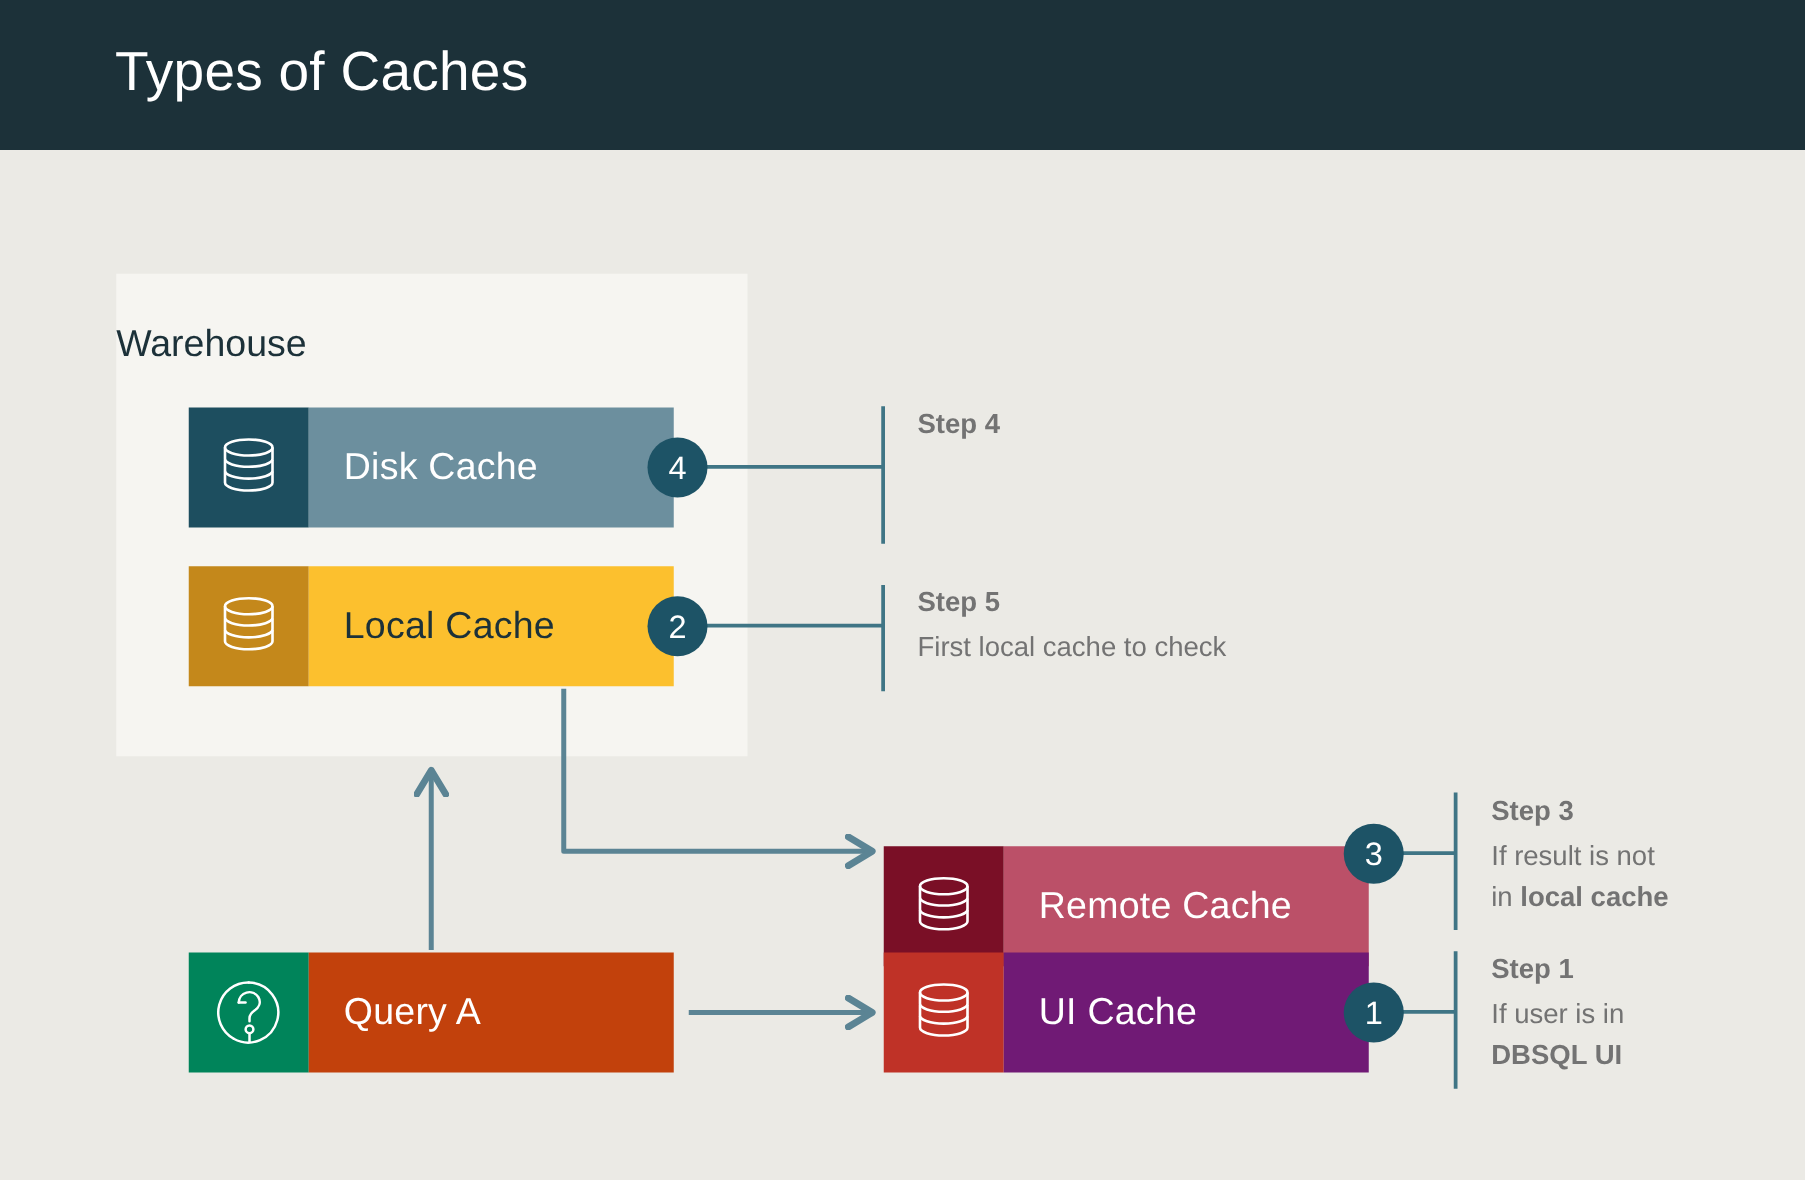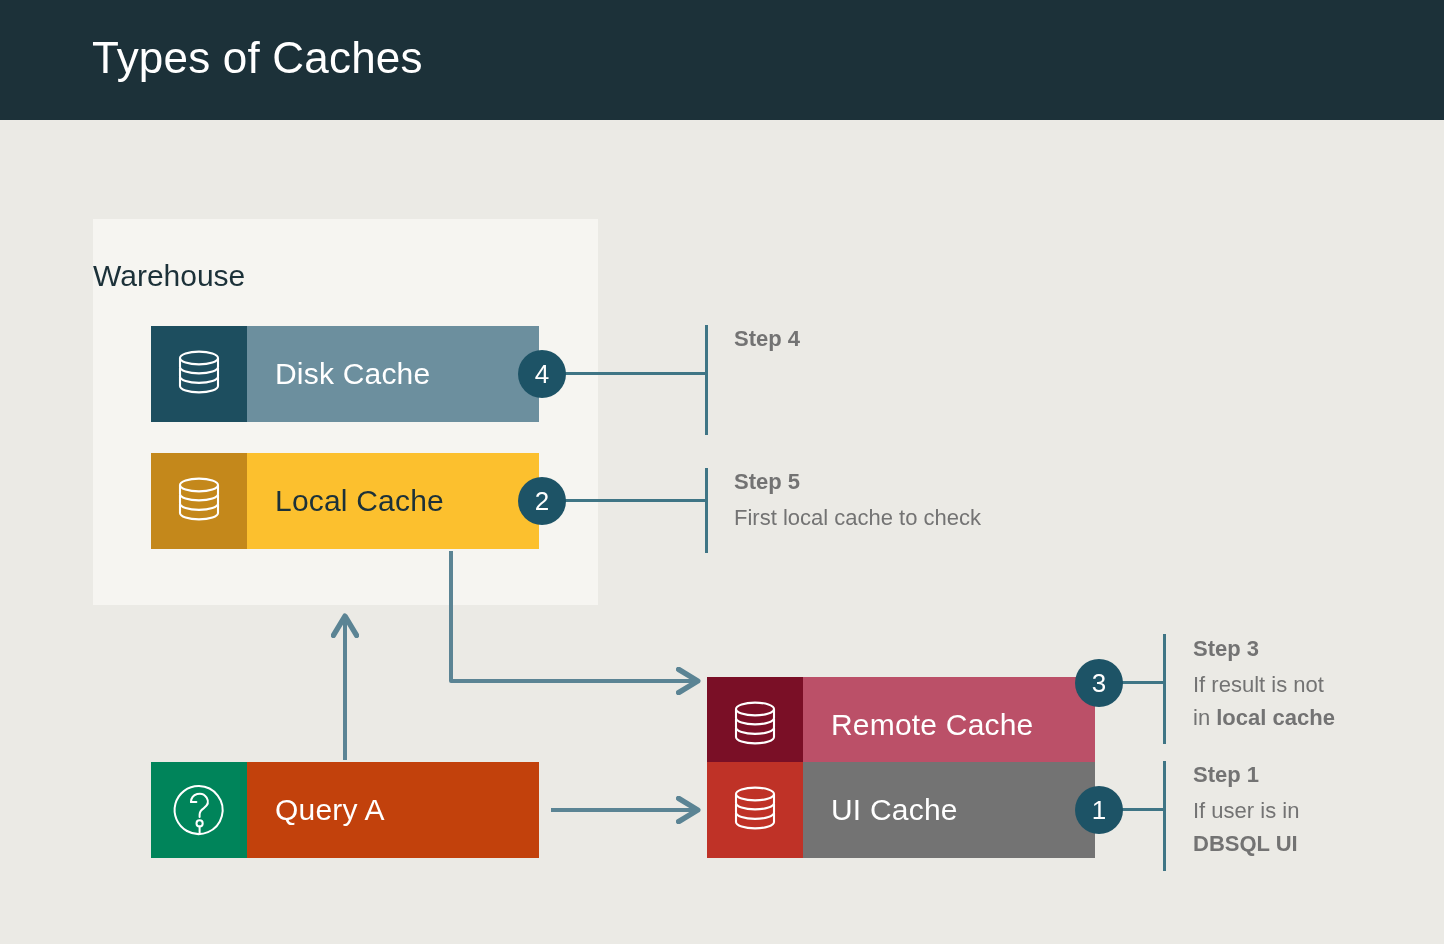--- a/index.html
+++ b/index.html
@@ -49,21 +49,21 @@
   #bar-remote { left: 707px; top: 635px; width: 388px; margin-top: 42px; }
   #bar-ui     { left: 707px; top: 762px; width: 388px; }
 
   .icon-disk   { background: #1d4e5f; }
   .body-disk   { background: #6c8f9e; color: #ffffff; }
   .icon-local  { background: #c4881b; }
   .body-local  { background: #fcc02e; color: #1c3139; }
   .icon-remote { background: #7a0f26; }
   .body-remote { background: #bb5068; color: #ffffff; }
   .icon-ui     { background: #bf3227; }
-  .body-ui     { background: #737373; color: #ffffff; }
+  .body-ui     { background: #701a75; color: #ffffff; }
   .icon-query  { background: #00845a; }
   .body-query  { background: #c2410c; color: #ffffff; }
 
   #bar-query { left: 151px; top: 762px; width: 388px; }
 
   
   .badge {
     position: absolute; width: 48px; height: 48px; border-radius: 50%;
     background: #1d5366; color: #ffffff;
     display: flex; align-items: center; justify-content: center;

